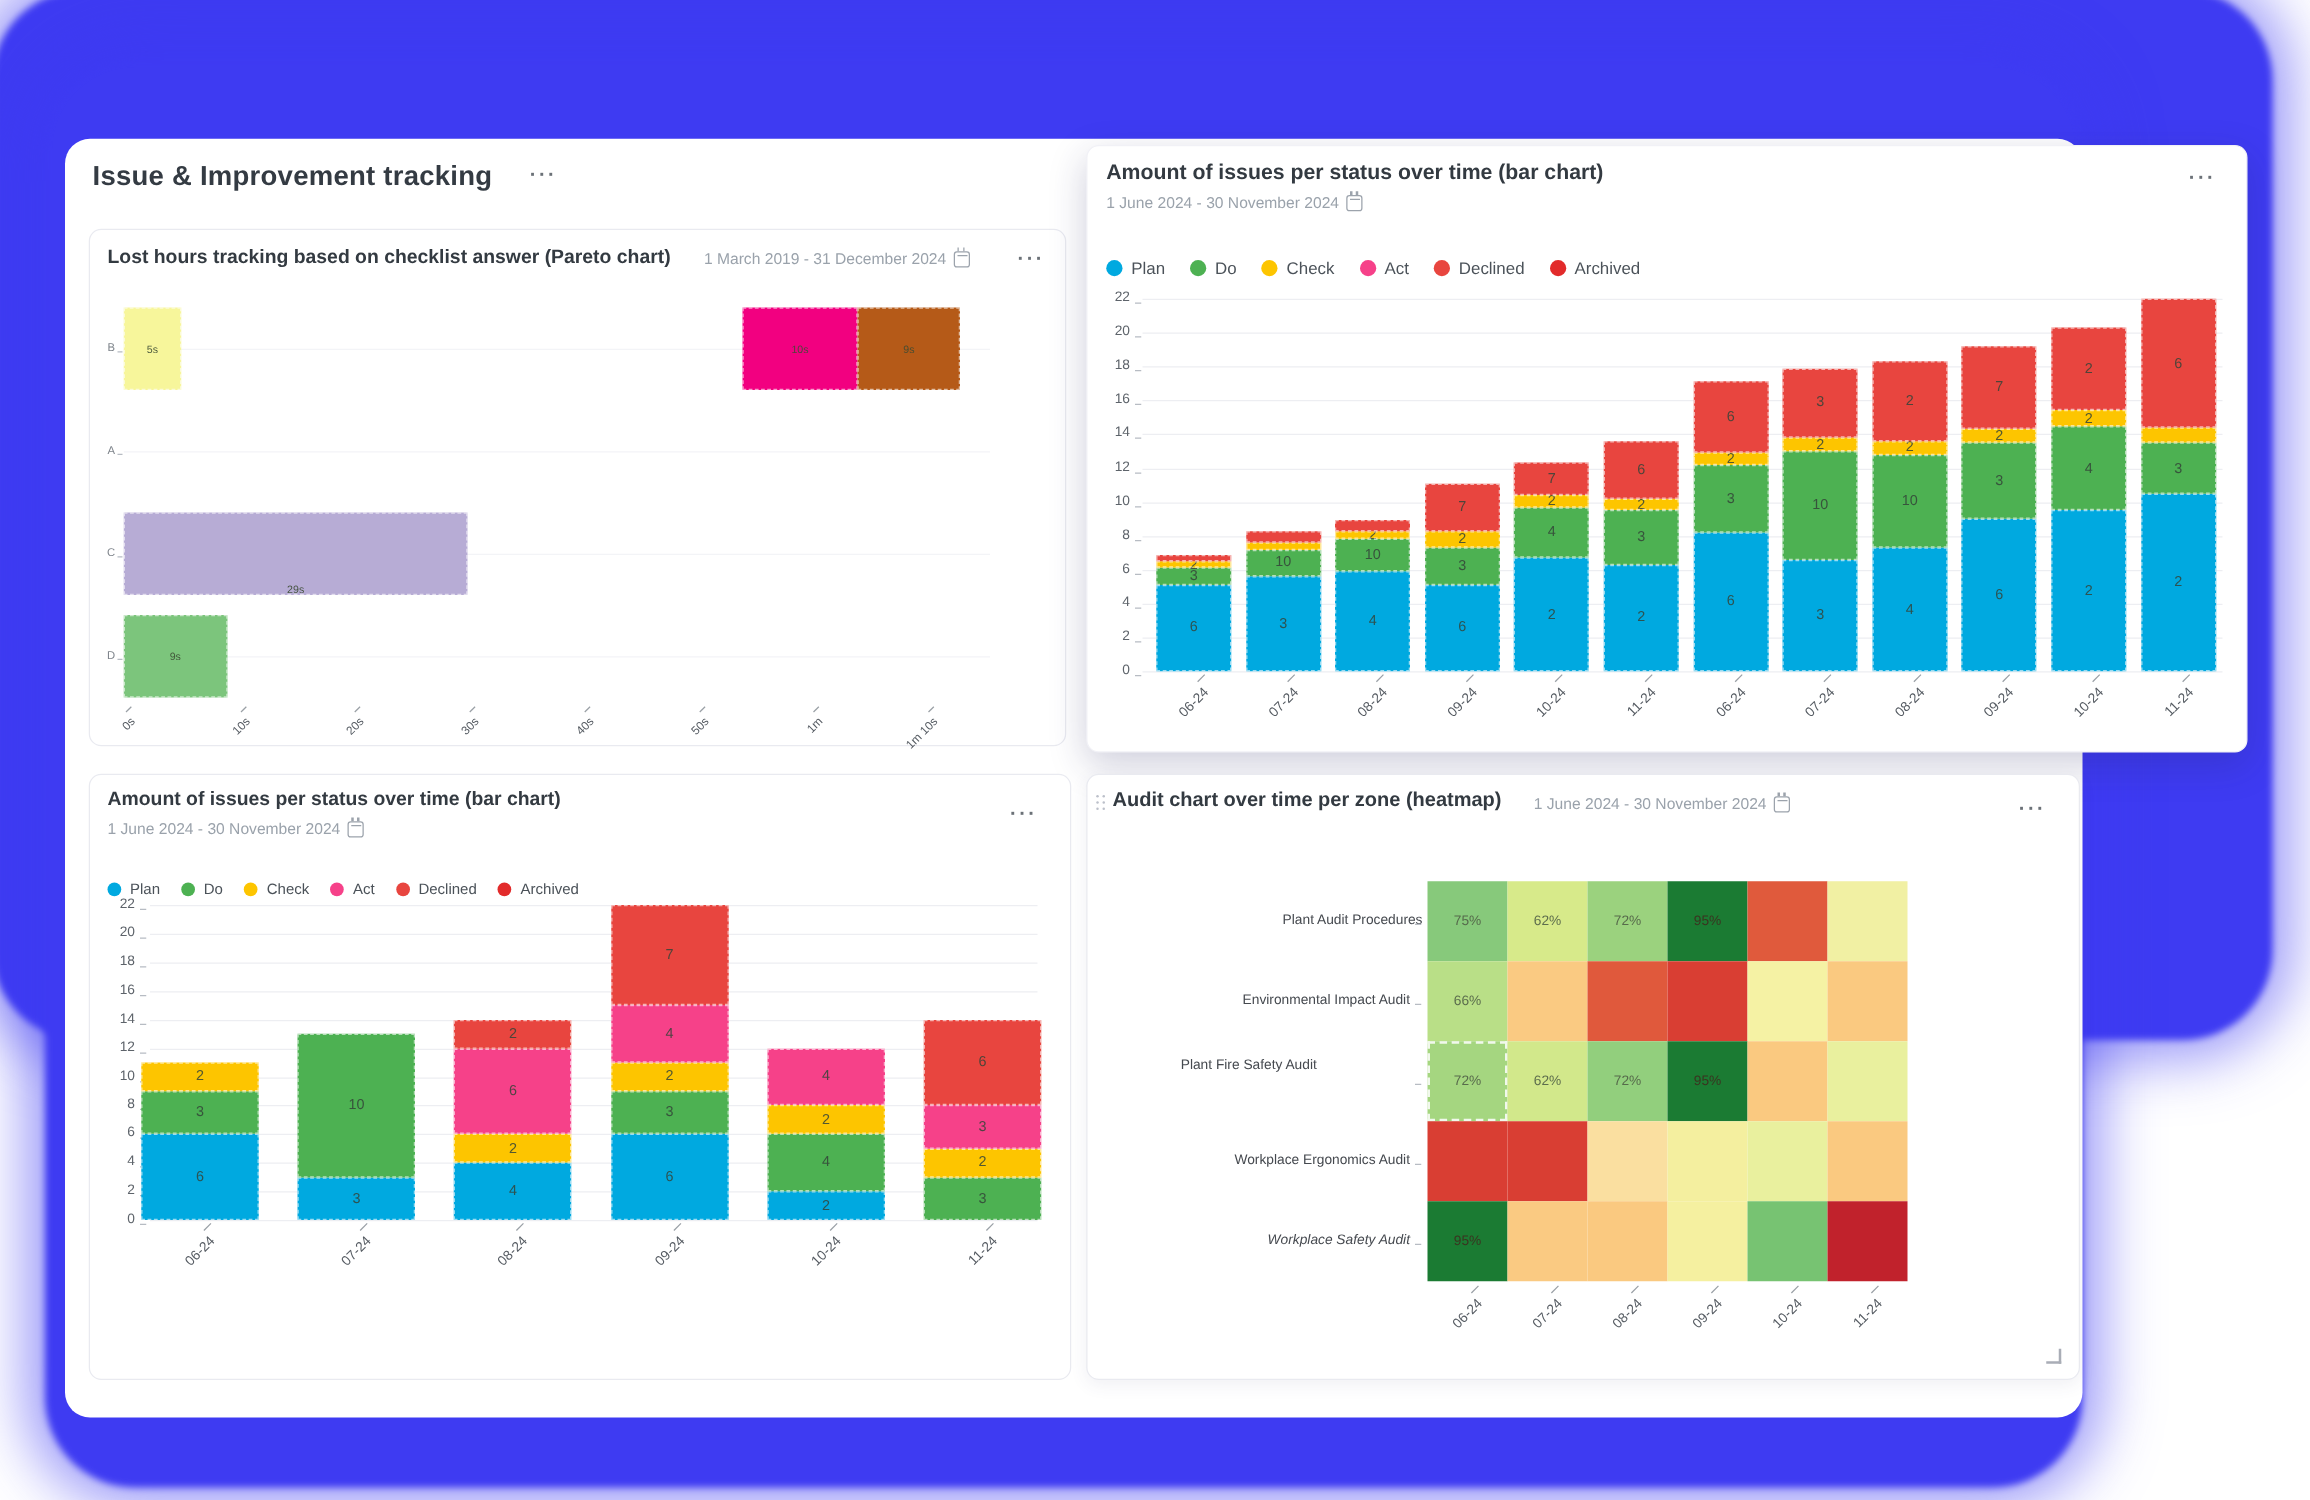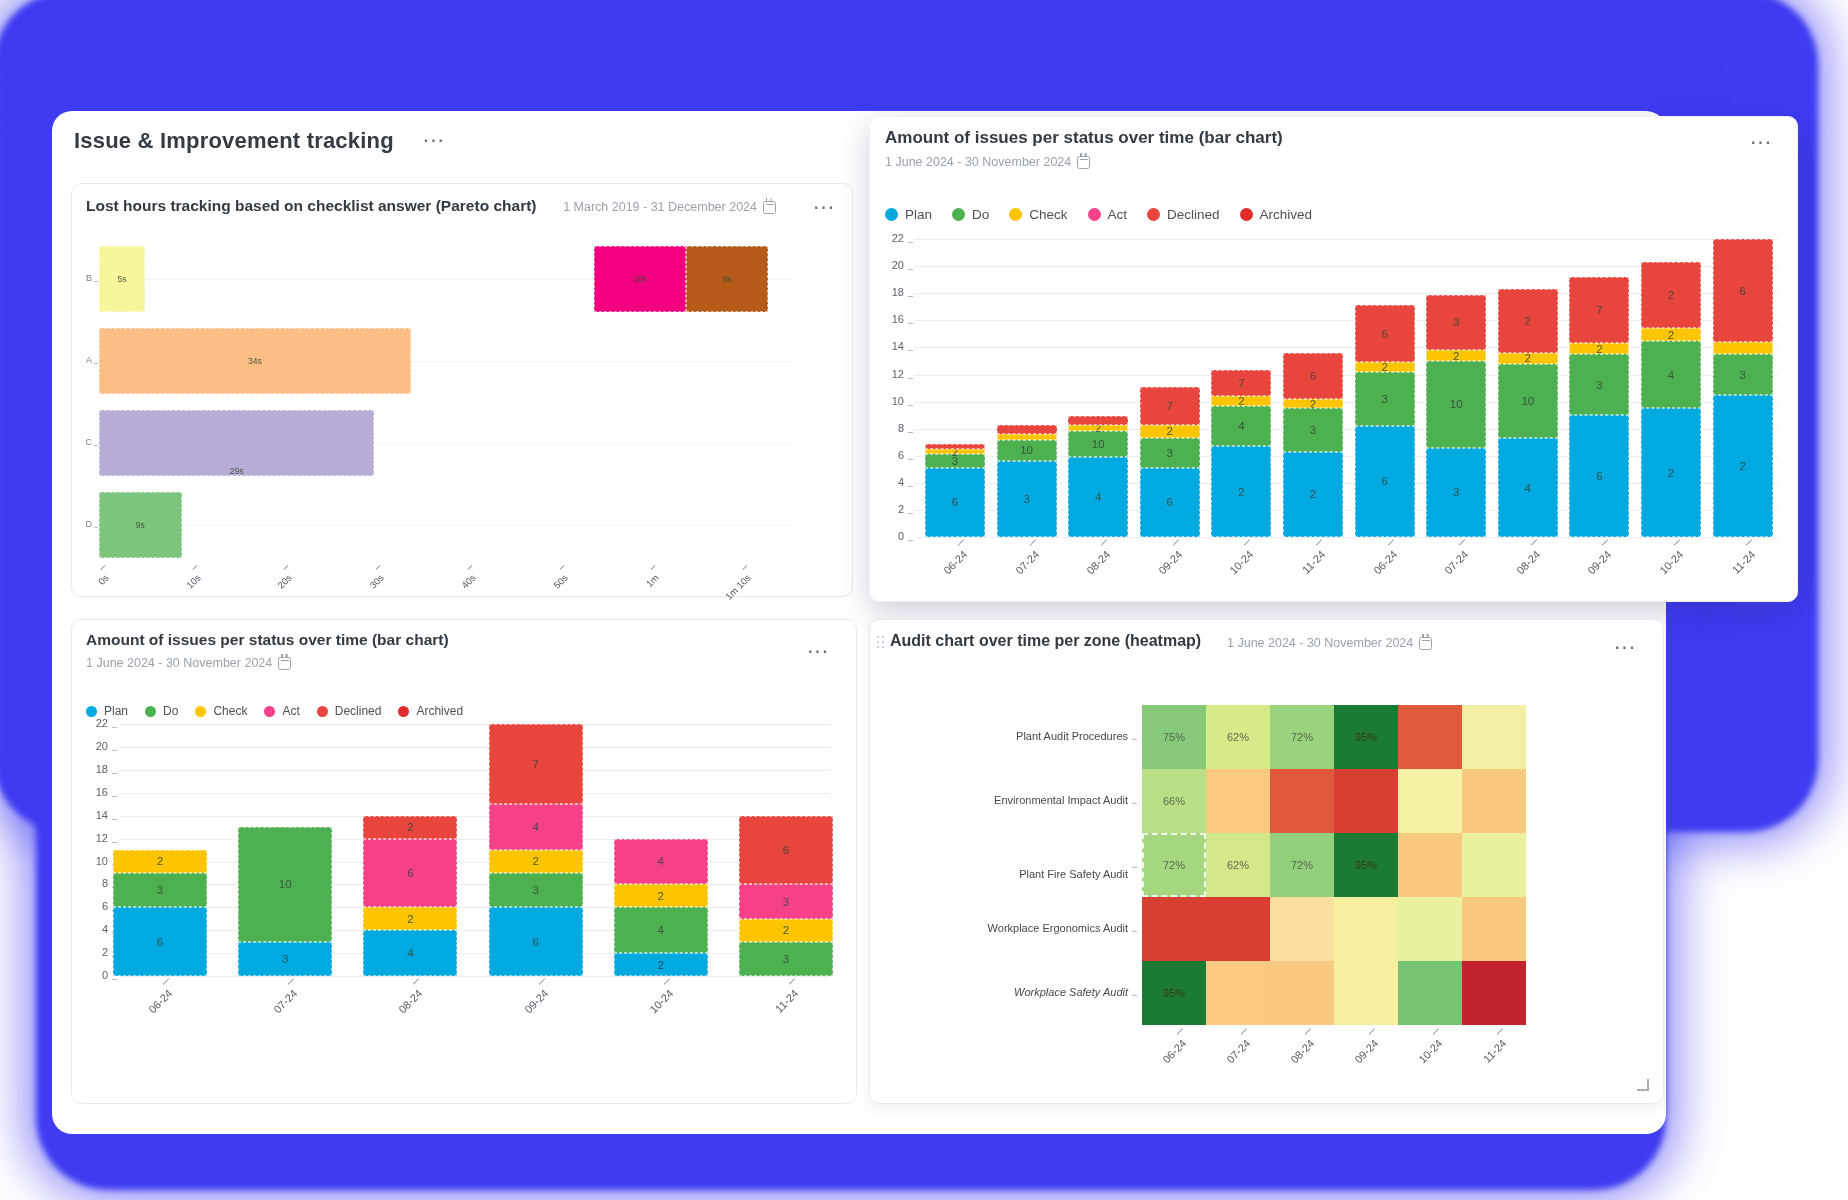--- a/index.html
+++ b/index.html
@@ -75,23 +75,20 @@
       </div>
       <div class="seg pseg" style="left: 522.18px; top: 62px; width: 91.7px; height: 66px; background: rgb(242, 0, 128);">
         <span>10s</span>
       </div>
       <div class="seg pseg" style="left: 613.88px; top: 62px; width: 82.53px; height: 66px; background: rgb(181, 90, 24);">
         <span>9s</span>
       </div>
       <div class="pml" style="left: 27px; width: 693px; top: 177px;"></div>
       <div class="prl" style="left: 0px; top: 171px;">A</div>
       <div class="ytk" style="left: 22px; top: 179px; width: 4px;"></div>
-      <div class="seg pseg" style="left: 27px; top: 144px; width: 311.78px; height: 66px; background: rgb(251, 190, 132);">
-        <span>34s</span>
-      </div>
       <div class="pml" style="left: 27px; width: 693px; top: 259px;"></div>
       <div class="prl" style="left: 0px; top: 253px;">C</div>
       <div class="ytk" style="left: 22px; top: 261px; width: 4px;"></div>
       <div class="seg pseg" style="left: 27px; top: 226px; width: 275.1px; height: 66px; background: rgb(183, 172, 213); align-items: flex-end;">
         <span>29s</span>
       </div>
       <div class="pml" style="left: 27px; width: 693px; top: 341px;"></div>
       <div class="prl" style="left: 0px; top: 335px;">D</div>
       <div class="ytk" style="left: 22px; top: 343px; width: 4px;"></div>
       <div class="seg pseg" style="left: 27px; top: 308px; width: 82.53px; height: 66px; background: rgb(124, 197, 124);">
@@ -509,21 +506,21 @@
     <i style="left:0;top:10px"></i>
       <i style="left:5px;top:10px"></i>
   </span>
   <h2 class="ct" style="left:20px;top:12px;font-size:16px;">Audit chart over time per zone (heatmap)</h2>
   <div class="daterange" style="left:357px;top:16px;">
     <span>1 June 2024 - 30 November 2024</span>
     <span class="cal"></span>
   </div>
   <button class="menu" style="position:absolute;right:22px;top:18px;">···</button>
   <div class="plot" id="plot-heatmap">
-      <div class="hm-rl" style="left: 0px; width: 258px; top: 110px;">Plant Audit Procedures</div>
+      <div class="hm-rl" style="left: 10px; width: 258px; top: 110px;">Plant Audit Procedures</div>
       <div class="ytk" style="left: 262px; top: 119px;"></div>
       <div class="hm-cell" style="left: 272px; top: 85px; width: 64px; height: 64px; background: rgb(135, 201, 123);">
         <span style="color: rgba(80, 95, 70, 0.9);">75%</span>
       </div>
       <div class="hm-cell" style="left: 336px; top: 85px; width: 64px; height: 64px; background: rgb(215, 234, 138);">
         <span style="color: rgba(80, 95, 70, 0.9);">62%</span>
       </div>
       <div class="hm-cell" style="left: 400px; top: 85px; width: 64px; height: 64px; background: rgb(155, 210, 126);">
         <span style="color: rgba(80, 95, 70, 0.9);">72%</span>
       </div>
@@ -535,21 +532,21 @@
       <div class="hm-rl" style="left: 0px; width: 258px; top: 174px;">Environmental Impact Audit</div>
       <div class="ytk" style="left: 262px; top: 183px;"></div>
       <div class="hm-cell" style="left: 272px; top: 149px; width: 64px; height: 64px; background: rgb(185, 223, 135);">
         <span style="color: rgba(80, 95, 70, 0.9);">66%</span>
       </div>
       <div class="hm-cell" style="left: 336px; top: 149px; width: 64px; height: 64px; background: rgb(250, 202, 130);"></div>
       <div class="hm-cell" style="left: 400px; top: 149px; width: 64px; height: 64px; background: rgb(224, 89, 60);"></div>
       <div class="hm-cell" style="left: 464px; top: 149px; width: 64px; height: 64px; background: rgb(217, 62, 51);"></div>
       <div class="hm-cell" style="left: 528px; top: 149px; width: 64px; height: 64px; background: rgb(245, 242, 164);"></div>
       <div class="hm-cell" style="left: 592px; top: 149px; width: 64px; height: 64px; background: rgb(250, 201, 128);"></div>
-      <div class="hm-rl" style="left: 0px; width: 258px; top: 248px;">Plant Fire Safety Audit</div>
+      <div class="hm-rl" style="left: 0px; width: 258px; top: 226px; text-align: center;">Plant Fire Safety Audit</div>
       <div class="ytk" style="left: 262px; top: 247px;"></div>
       <div class="hm-cell" style="left: 272px; top: 213px; width: 64px; height: 64px; background: rgb(165, 214, 128); outline: rgba(255, 255, 255, 0.85) dashed 2px; outline-offset: -2px;">
         <span style="color: rgba(80, 95, 70, 0.9);">72%</span>
       </div>
       <div class="hm-cell" style="left: 336px; top: 213px; width: 64px; height: 64px; background: rgb(210, 232, 139);">
         <span style="color: rgba(80, 95, 70, 0.9);">62%</span>
       </div>
       <div class="hm-cell" style="left: 400px; top: 213px; width: 64px; height: 64px; background: rgb(146, 207, 125);">
         <span style="color: rgba(80, 95, 70, 0.9);">72%</span>
       </div>

